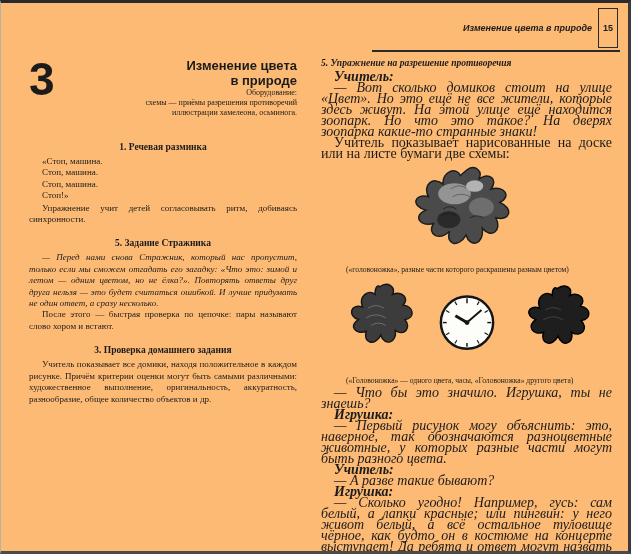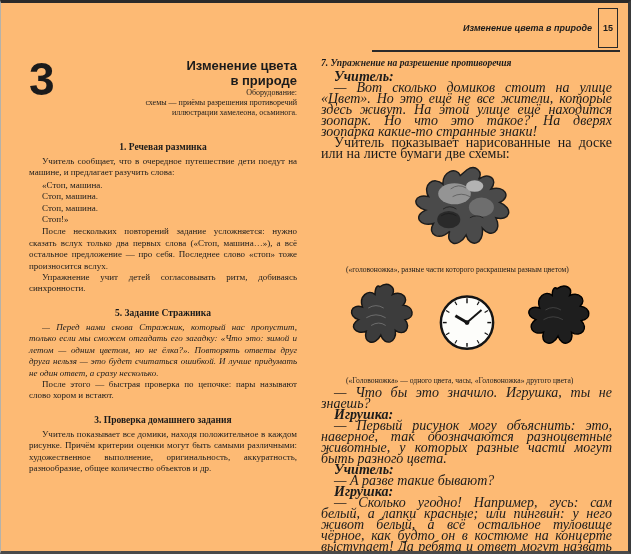--- a/index.html
+++ b/index.html
@@ -68,40 +68,38 @@
           <div class="book-title">в природе</div>
           <div class="equipment">
             <div>Оборудование:</div>
             <div>схемы — приёмы разрешения противоречий</div>
             <div>иллюстрации хамелеона, осьминога.</div>
           </div>
         </div>
       </div>
 
       <h3 class="first">1. Речевая разминка</h3>
-      <p>Учитель сообщает, что в очередное путешествие дети поедут на машине, и предлагает разучить слова:</p>
       <div class="chant">
         <div>«Стоп, машина.</div>
         <div>Стоп, машина.</div>
         <div>Стоп, машина.</div>
         <div>Стоп!»</div>
       </div>
-      <p>После нескольких повторений задание усложняется: нужно сказать вслух только два первых слова («Стоп, машина…»), а всё остальное предложение — про себя. Последнее слово «стоп» тоже произносится вслух.</p>
       <p>Упражнение учит детей согласовывать ритм, добиваясь синхронности.</p>
 
       <h3>5. Задание Стражника</h3>
       <p class="it">— Перед нами снова Стражник, который нас пропустит, только если мы сможем отгадать его загадку: «Что это: зимой и летом — одним цветом, но не ёлка?». Повторять ответы друг друга нельзя — это будет считаться ошибкой. И лучше придумать не один ответ, а сразу несколько.</p>
       <p>После этого — быстрая проверка по цепочке: пары называют слово хором и встают.</p>
 
       <h3>3. Проверка домашнего задания</h3>
       <p>Учитель показывает все домики, находя положительное в каждом рисунке. Причём критерии оценки могут быть самыми различными: художественное выполнение, оригинальность, аккуратность, разнообразие, общее количество объектов и др.</p>
     </div>
 
     <div class="col-right">
-      <h3>7. Упражнение на разрешение противоречия</h3>
+      <h3>5. Упражнение на разрешение противоречия</h3>
       <p class="speaker">Учитель:</p>
       <p class="it">— Вот сколько домиков стоит на улице «Цвет». Но это ещё не все жители, которые здесь живут. На этой улице ещё находится зоопарк. Но что это такое? На дверях зоопарка какие-то странные знаки!</p>
       <p>Учитель показывает нарисованные на доске или на листе бумаги две схемы:</p>
 
       <figure>
         <span class="sketch">
           <svg viewBox="0 0 150 100" width="148" height="96" aria-hidden="true">
             <path d="M75 6 C84 0 92 8 87 16 C98 8 108 16 100 26 C114 22 122 34 109 40 C124 46 120 60 105 56 C112 70 100 78 91 67 C93 84 78 88 74 74 C66 88 52 84 57 70 C46 80 33 74 40 62 C26 66 18 54 32 48 C16 44 20 30 35 34 C28 22 40 12 50 21 C49 8 64 2 68 12 Z" fill="#4a4a4a" stroke="#1c1c1c" stroke-width="1.5"></path>
             <ellipse cx="62" cy="31" rx="17" ry="11" fill="#949494"></ellipse>
             <ellipse cx="90" cy="45" rx="13" ry="10" fill="#6e6e6e"></ellipse>

